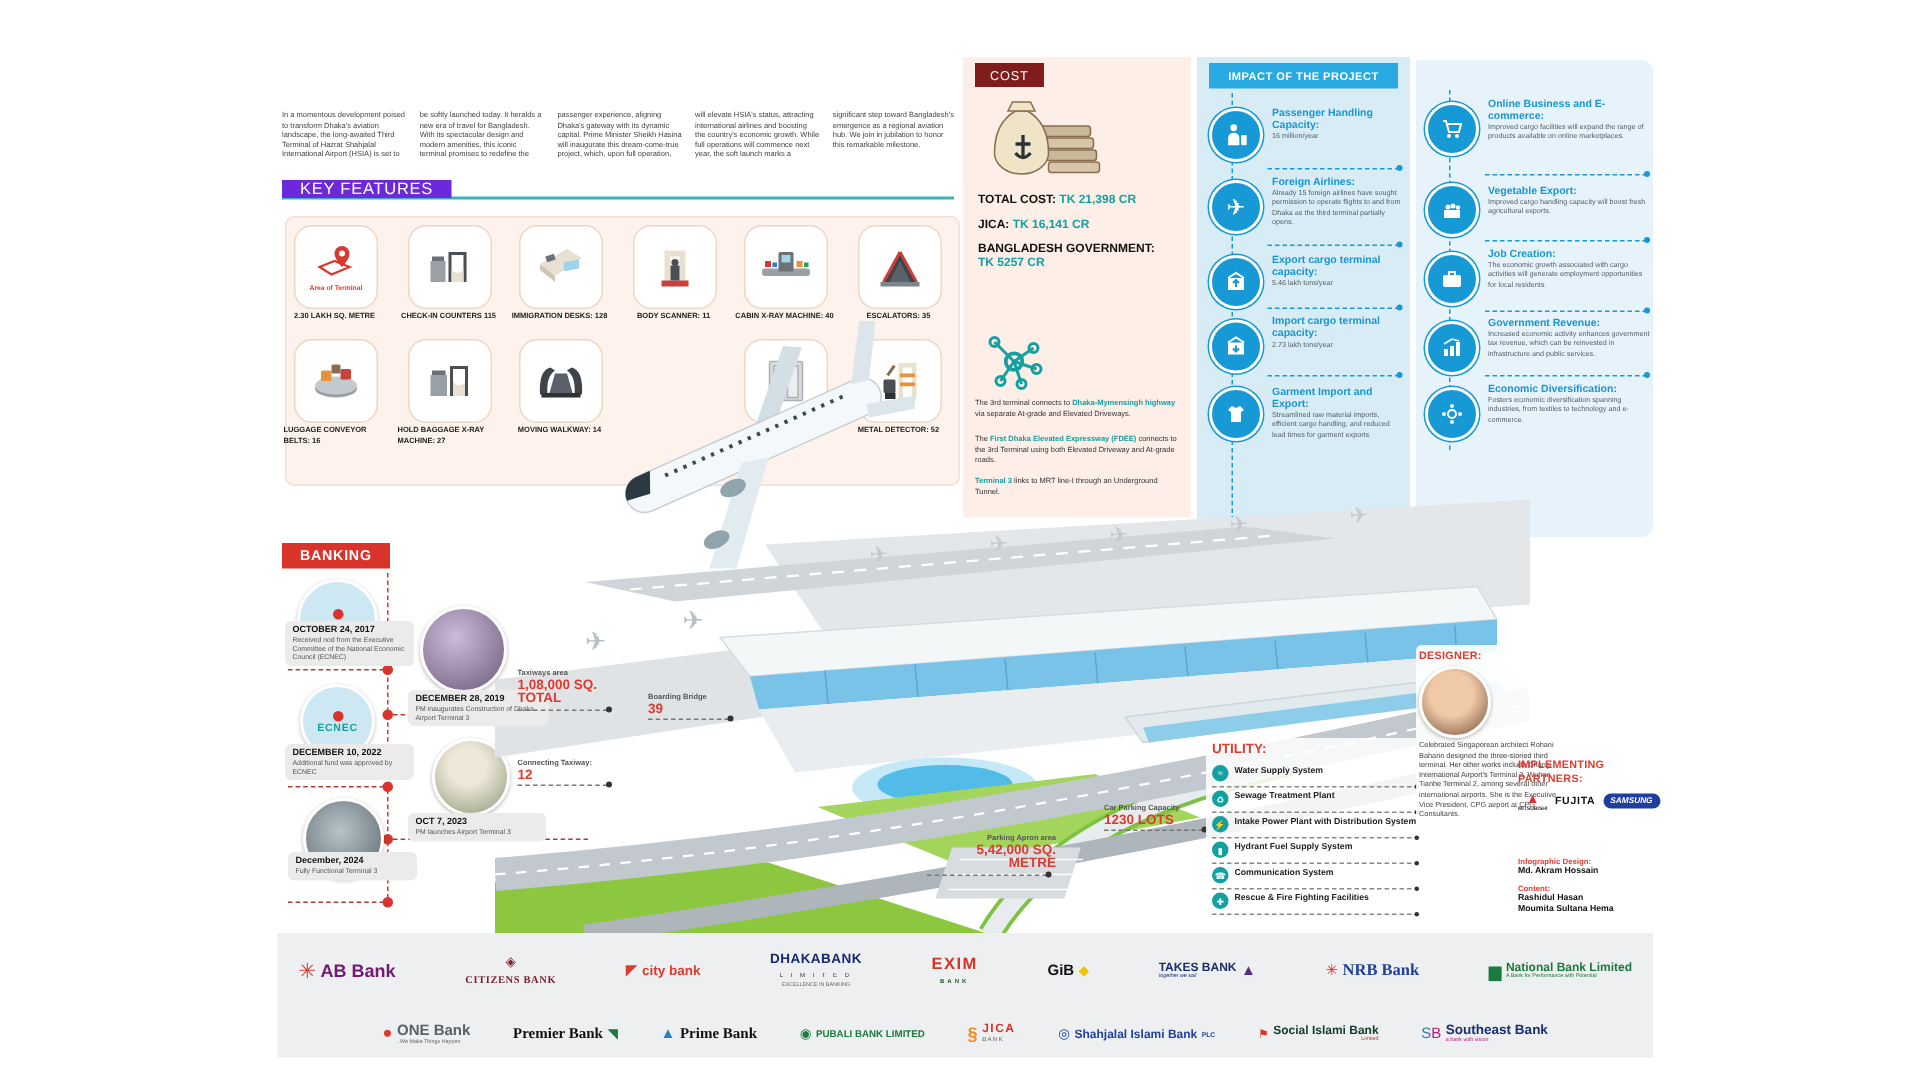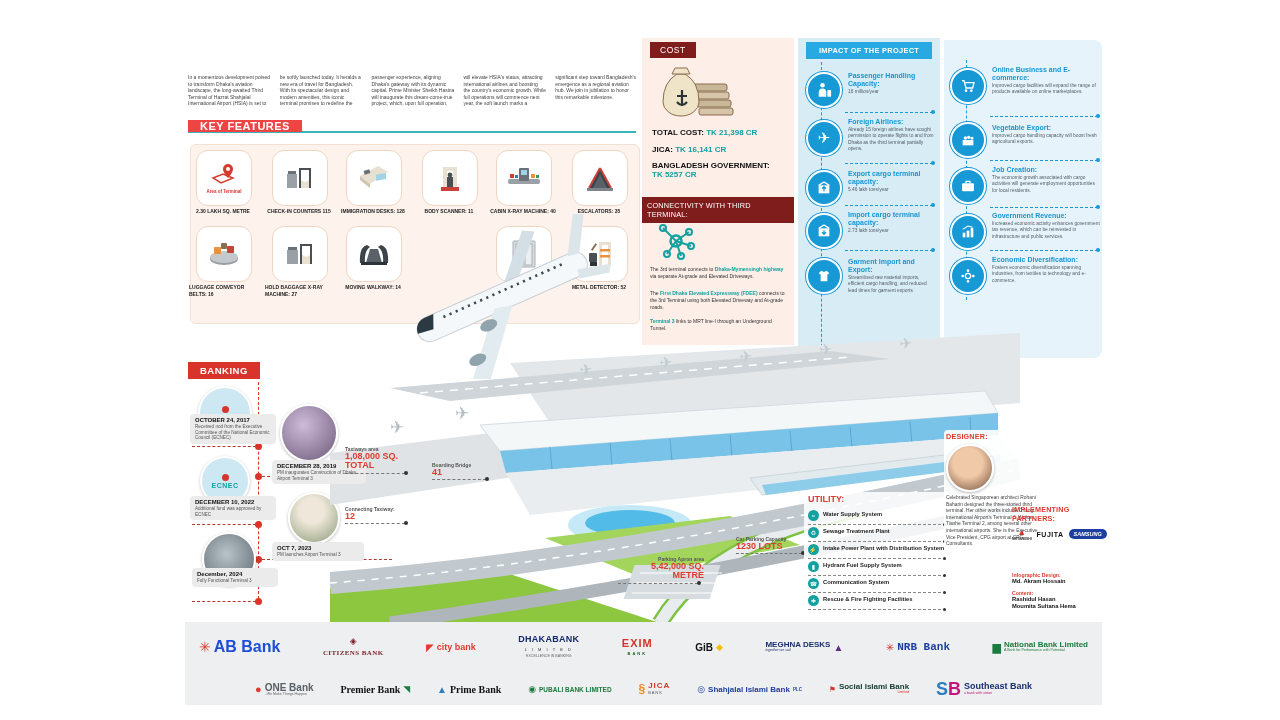--- a/index.html
+++ b/index.html
@@ -6,21 +6,21 @@
   .page{position:relative;width:1280px;height:720px;background:#fff;overflow:hidden;
         font-family:"Liberation Sans",sans-serif;color:#222}
   .abs{position:absolute}
 
   
   .title{left:188px;top:30px;width:470px;font-family:"DejaVu Serif",serif;
          font-weight:bold;font-size:26px;letter-spacing:.3px;color:#111}
   .intro{left:188px;top:74px;width:450px;height:50px;font-size:5px;line-height:1.3;
          color:#444;column-count:5;column-gap:9px;overflow:hidden}
   .hr-teal{left:188px;top:131px;width:448px;height:2px;background:#39b3bc}
-  .kf-btn{left:188px;top:120px;background:#ef4444;color:#fff;font-weight:bold;
+  .kf-btn{left:188px;top:120px;background:#6d28d9;color:#fff;font-weight:normal;
           font-size:11px;padding:0 12px;letter-spacing:.5px}
 
   
   .kf-panel{left:190px;top:144px;width:448px;height:178px;background:#fdf2ec;
             border:1px solid #f3e0d2;border-radius:6px}
   .kf-card{width:54px;height:54px;background:#fff;border:1px solid #f0d6c2;
            border-radius:12px;display:flex;align-items:center;justify-content:center;
            flex-direction:column}
   .kf-label{width:72px;font-size:5px;font-weight:bold;color:#222;text-align:center;
             line-height:1.3;text-transform:uppercase}
@@ -269,21 +269,20 @@
         </g>
       <path d="M22 12 q-14 8 -14 28 a18 14 0 0 0 36 0 q0 -20 -14 -28 Z" fill="#efe3c8" stroke="#8a6d4f"></path>
       <path d="M20 6 h12 l3 6 h-18 Z" fill="#efe3c8" stroke="#8a6d4f"></path>
       <path d="M22 34 h10 M27 28 v16 M22 40 q5 6 10 0" stroke="#2c3338" stroke-width="2.2" fill="none"></path>
     </svg>
   </div>
   <div class="abs cost-line" style="left:652px;top:128px"><span>TOTAL COST:</span> <b>TK 21,398 CR</b></div>
   <div class="abs cost-line" style="left:652px;top:145px"><span>JICA:</span> <b>TK 16,141 CR</b></div>
   <div class="abs cost-line" style="left:652px;top:161px;width:140px"><span>BANGLADESH GOVERNMENT:</span><br><b>TK 5257 CR</b></div>
 
-  <div class="abs teal-band conn-head">CONNECTIVITY WITH THIRD TERMINAL:</div>
   <div class="abs" style="left:655px;top:220px">
     <svg width="42" height="42" viewBox="0 0 42 42">
         <g stroke="#13a0a0" stroke-width="2" fill="none">
           <line x1="21" y1="21" x2="8" y2="8"></line>
           <line x1="21" y1="21" x2="34" y2="12"></line>
           <line x1="21" y1="21" x2="36" y2="26"></line>
           <line x1="21" y1="21" x2="12" y2="34"></line>
           <line x1="21" y1="21" x2="26" y2="36"></line>
         </g>
         <circle cx="21" cy="21" r="5.5" fill="none" stroke="#13a0a0" stroke-width="2.5"></circle>
@@ -547,21 +546,21 @@
     <div class="v">1,08,000 SQ. TOTAL</div>
     <div class="leader" style="width:60px;margin-top:2px"></div>
   </div>
   <div class="abs lab" style="left:345px;top:506px;width:72px">
     <div class="l">Connecting Taxiway:</div>
     <div class="v">12</div>
     <div class="leader" style="width:60px;margin-top:2px"></div>
   </div>
   <div class="abs lab" style="left:432px;top:462px;width:66px">
     <div class="l">Boarding Bridge</div>
-    <div class="v">41</div>
+    <div class="v">39</div>
     <div class="leader" style="width:54px;margin-top:2px"></div>
   </div>
   <div class="abs lab" style="left:618px;top:556px;width:86px;text-align:right">
     <div class="l">Parking Apron area</div>
     <div class="v">5,42,000 SQ. METRE</div>
     <div class="leader" style="width:80px;margin-top:2px"></div>
   </div>
   <div class="abs lab" style="left:736px;top:536px;width:78px">
     <div class="l">Car Parking Capacity</div>
     <div class="v">1230 LOTS</div>
@@ -620,21 +619,21 @@
     <div class="cn">Md. Akram Hossain</div>
     <div class="cl" style="margin-top:4px">Content:</div>
     <div class="cn">Rashidul Hasan</div>
     <div class="cn">Moumita Sultana Hema</div>
   </div>
 
   <div class="abs footer">
     <div class="bank-row" style="padding:6px 14px 0 14px">
       <span class="bank">
           <span style="color:#e03a2f;font-size:14px">✳</span>
-          <span style="font-size:16px;font-weight:bold;color:#1d4ed8">AB Bank</span>
+          <span style="font-size:12px;font-weight:bold;color:#701a75">AB Bank</span>
         </span>
       <span class="bank bcol" style="align-items:center">
           <span style="color:#7a1f2b;font-size:9px">◈</span>
           <span style="font-family:'Liberation Serif',serif;font-size:7px;font-weight:bold;color:#7a1f2b;letter-spacing:.4px">CITIZENS BANK</span>
         </span>
       <span class="bank">
           <span style="color:#e03a2f;font-size:10px">◤</span>
           <span style="font-size:9px;font-weight:bold;color:#e03a2f">city bank</span>
         </span>
       <span class="bank bcol" style="align-items:center">
@@ -645,28 +644,28 @@
       <span class="bank bcol" style="align-items:center">
           <span style="font-size:11px;font-weight:900;color:#d4342c;letter-spacing:1px">EXIM</span>
           <span style="font-size:4px;font-weight:bold;color:#1b5e20;letter-spacing:2px">BANK</span>
         </span>
       <span class="bank">
           <span style="font-size:10px;font-weight:900;color:#111">GiB</span>
           <span style="color:#f2c200;font-size:9px">◆</span>
         </span>
       <span class="bank">
           <span class="bcol" style="align-items:flex-start">
-            <span style="font-size:8px;font-weight:900;color:#1a2f6e">MEGHNA DESKS</span>
+            <span style="font-size:8px;font-weight:900;color:#1a2f6e">TAKES BANK</span>
             <span class="tag" style="font-style:italic;color:#1a2f6e">together we sail</span>
           </span>
           <span style="color:#5c2d82;font-size:10px">▲</span>
         </span>
       <span class="bank">
           <span style="color:#d4342c;font-size:10px">✳</span>
-          <span style="font-family:Liberation Mono, monospace;font-size:11px;font-weight:bold;color:#1f3f9e">NRB Bank</span>
+          <span style="font-family:Liberation Serif, serif;font-size:11px;font-weight:bold;color:#1f3f9e">NRB Bank</span>
         </span>
       <span class="bank">
           <span style="color:#1b7a3d;font-size:11px">▆</span>
           <span class="bcol">
             <span style="font-size:8px;font-weight:900;color:#1b7a3d">National Bank Limited</span>
             <span class="tag" style="color:#1b7a3d">A Bank for Performance with Potential</span>
           </span>
         </span>
     </div>
     <div class="bank-row" style="padding:4px 70px 0 70px">
@@ -702,21 +701,21 @@
           <span style="font-size:4.5px;font-weight:bold;color:#1f3f9e">PLC</span>
         </span>
       <span class="bank">
           <span style="color:#d4342c;font-size:8px">⚑</span>
           <span class="bcol">
             <span style="font-size:8px;font-weight:900;color:#123a2e">Social Islami Bank</span>
             <span class="tag" style="align-self:flex-end;color:#d4342c">Limited</span>
           </span>
         </span>
       <span class="bank">
-          <span style="font-size:18px;font-weight:700"><span style="color:#2e7dbe">S</span><span style="color:#c2187e">B</span></span>
+          <span style="font-size:10px;font-weight:400"><span style="color:#2e7dbe">S</span><span style="color:#c2187e">B</span></span>
           <span class="bcol">
             <span style="font-size:9px;font-weight:900;color:#1a2f6e">Southeast Bank</span>
             <span class="tag" style="color:#c2187e">a bank with vision</span>
           </span>
         </span>
     </div>
   </div>
 
 </div>
 

